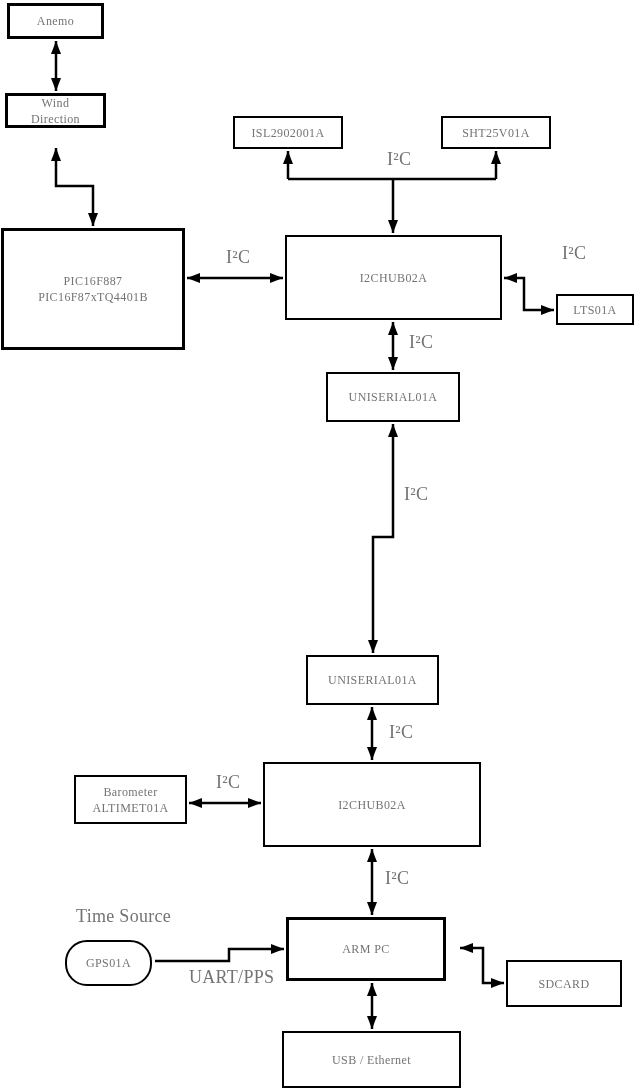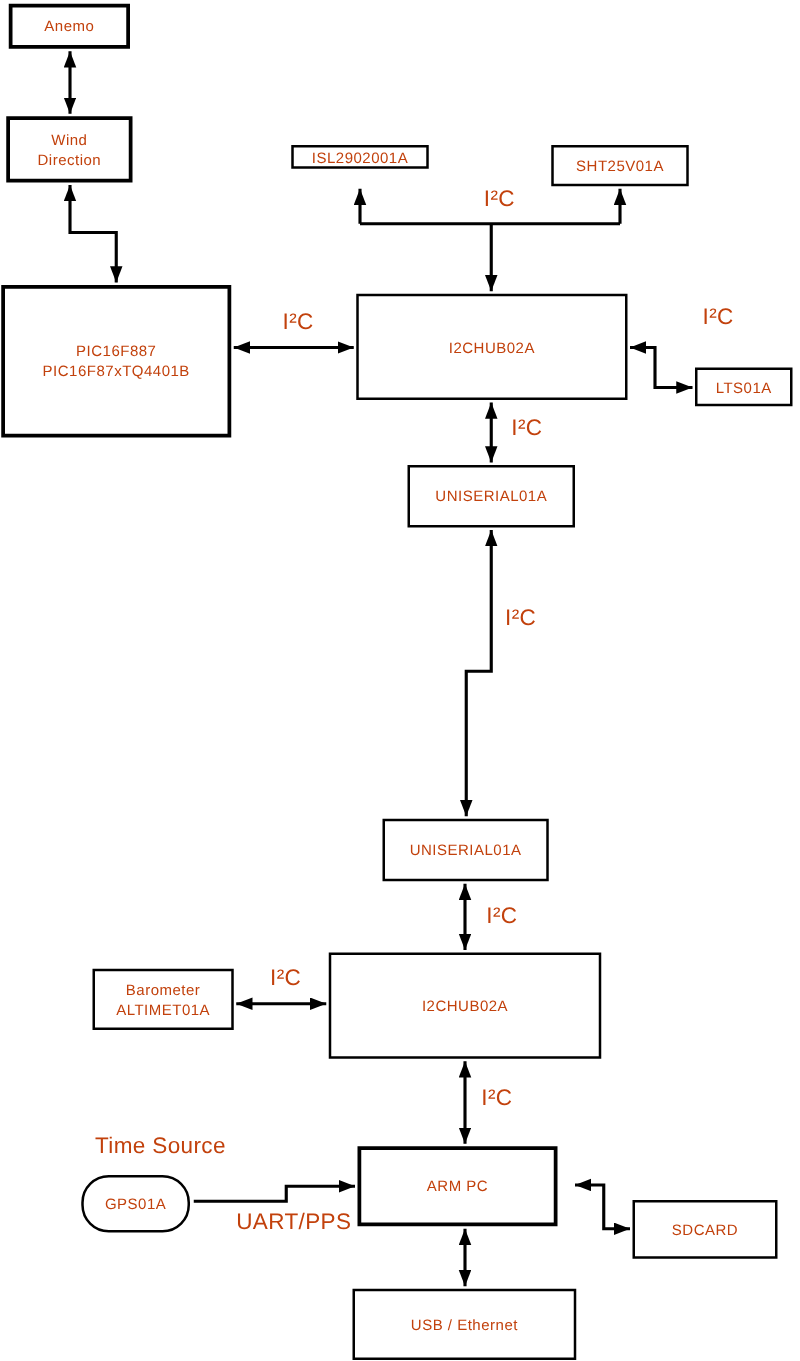--- a/index.html
+++ b/index.html
@@ -5,22 +5,22 @@
   html, body {
     margin: 0;
     padding: 0;
     background: #ffffff;
   }
   #canvas {
     position: relative;
     width: 640px;
     height: 1089px;
     background: #ffffff;
-    font-family: Liberation Sans, sans-serif;
-    color: #c2410c;
+    font-family: Liberation Serif, serif;
+    color: #737373;
     overflow: hidden;
   }
   #wires {
     position: absolute;
     left: 0; top: 0;
     width: 640px;
     height: 1089px;
   }
   .block {
     position: absolute;
@@ -71,27 +71,27 @@
       <path d="M 189 803 H 261" marker-start="url(#arr)" marker-end="url(#arr)"></path>
       <path d="M 372 849 V 915" marker-start="url(#arr)" marker-end="url(#arr)"></path>
       <path d="M 155 961 H 229 V 949 H 284" marker-end="url(#arr)"></path>
       <path d="M 460 948 H 483 V 983 H 504" marker-start="url(#arr)" marker-end="url(#arr)"></path>
       <path d="M 372 983 V 1029" marker-start="url(#arr)" marker-end="url(#arr)"></path>
     </g>
   </svg>
 
   <div class="block thick" style="left:7px; top:3px; width:97px; height:36px;">Anemo</div>
 
-  <div class="block thick" style="left:5px; top:93px; width:101px; height:53px;">Wind
+  <div class="block thick" style="left:5px; top:93px; width:101px; height:35px;">Wind
 Direction</div>
 
   <div class="block thick" style="left:1px; top:228px; width:184px; height:122px;">PIC16F887
 PIC16F87xTQ4401B</div>
 
-  <div class="block" style="left:233px; top:116px; width:110px; height:19px;">ISL2902001A</div>
+  <div class="block" style="left:233px; top:116px; width:110px; height:33px;">ISL2902001A</div>
 
   <div class="block" style="left:441px; top:116px; width:110px; height:33px;">SHT25V01A</div>
 
   <div class="block" style="left:285px; top:235px; width:217px; height:85px;">I2CHUB02A</div>
 
   <div class="block" style="left:556px; top:294px; width:78px; height:31px;">LTS01A</div>
 
   <div class="block" style="left:326px; top:372px; width:134px; height:50px;">UNISERIAL01A</div>
 
   <div class="block" style="left:306px; top:655px; width:133px; height:50px;">UNISERIAL01A</div>

